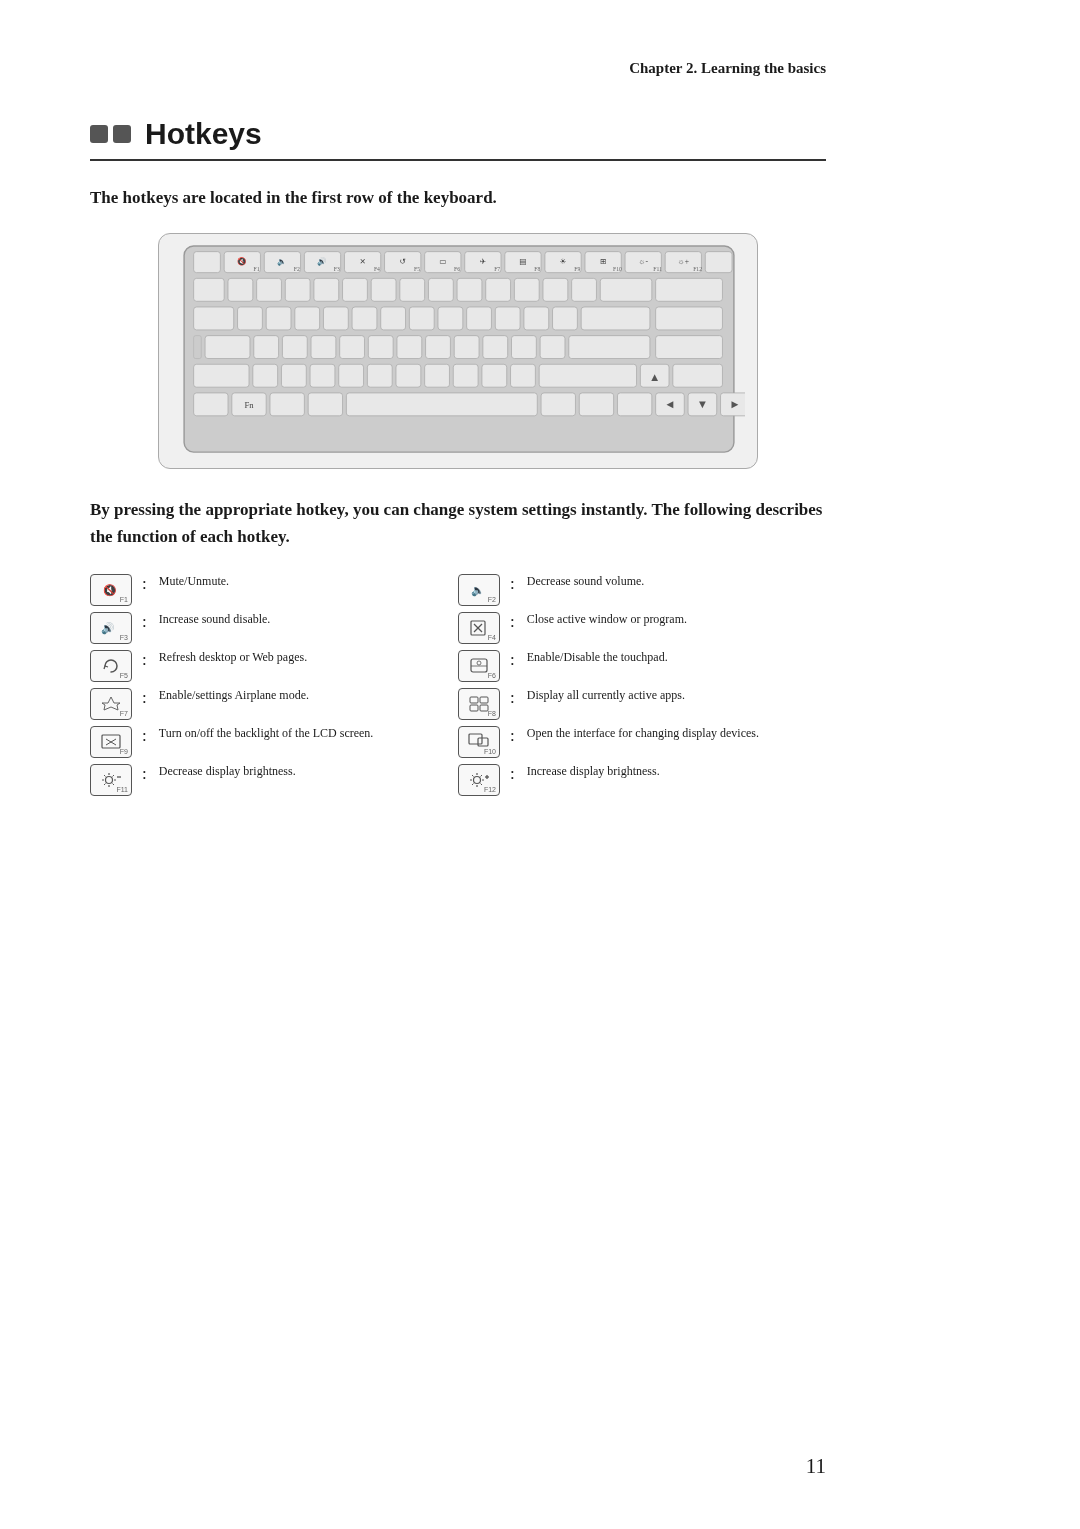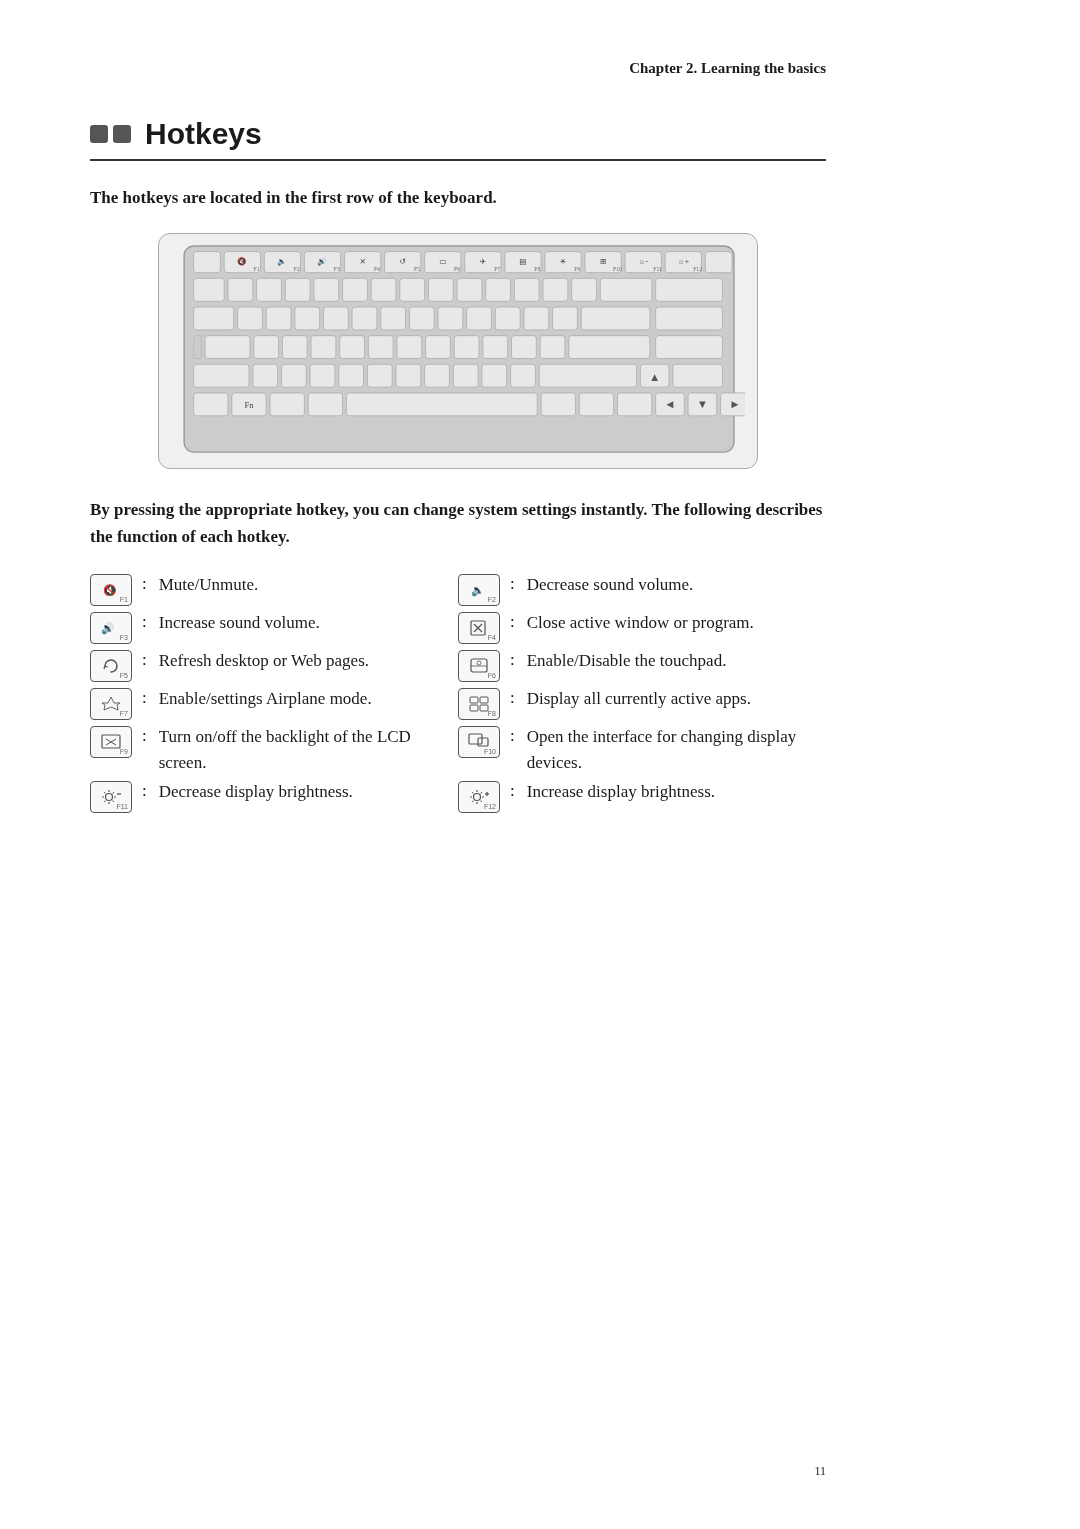--- a/index.html
+++ b/index.html
@@ -126,31 +126,31 @@
       height: 18px;
     }
 
     .hk-colon {
       font-size: 17px;
       margin: 2px 8px 0 6px;
       flex-shrink: 0;
     }
 
     .hk-text {
-      font-size: 17px;
+      font-size: 12px;
       line-height: 1.5;
       flex: 1;
     }
 
     
     .page-number {
       position: absolute;
       bottom: 50px;
       right: 90px;
-      font-size: 12px;
+      font-size: 21px;
       margin-left: 16px;
     }
 
     .hk-row-wrapper {
       display: flex;
       width: 100%;
       margin-bottom: 4px;
     }
   </style>
 </head>
@@ -357,21 +357,21 @@
 
     <div class="hk-row-wrapper">
       <div class="hk-left">
         <div class="hk-icon">
           <svg viewBox="0 0 22 18" fill="none" xmlns="http://www.w3.org/2000/svg">
             <text x="1" y="13" font-size="11" fill="#444">🔊</text>
           </svg>
           <span class="fn-label">F3</span>
         </div>
         <span class="hk-colon">:</span>
-        <span class="hk-text">Increase sound volume.</span>
+        <span class="hk-text">Increase sound disable.</span>
       </div>
       <div class="hk-right">
         <div class="hk-icon">
           <svg viewBox="0 0 22 18" fill="none" xmlns="http://www.w3.org/2000/svg">
 
             <rect x="3" y="2" width="14" height="14" rx="1" stroke="#555" stroke-width="1.2" fill="none"></rect>
             <line x1="6" y1="5" x2="14" y2="13" stroke="#555" stroke-width="1.2"></line>
             <line x1="14" y1="5" x2="6" y2="13" stroke="#555" stroke-width="1.2"></line>
           </svg>
           <span class="fn-label">F4</span>

